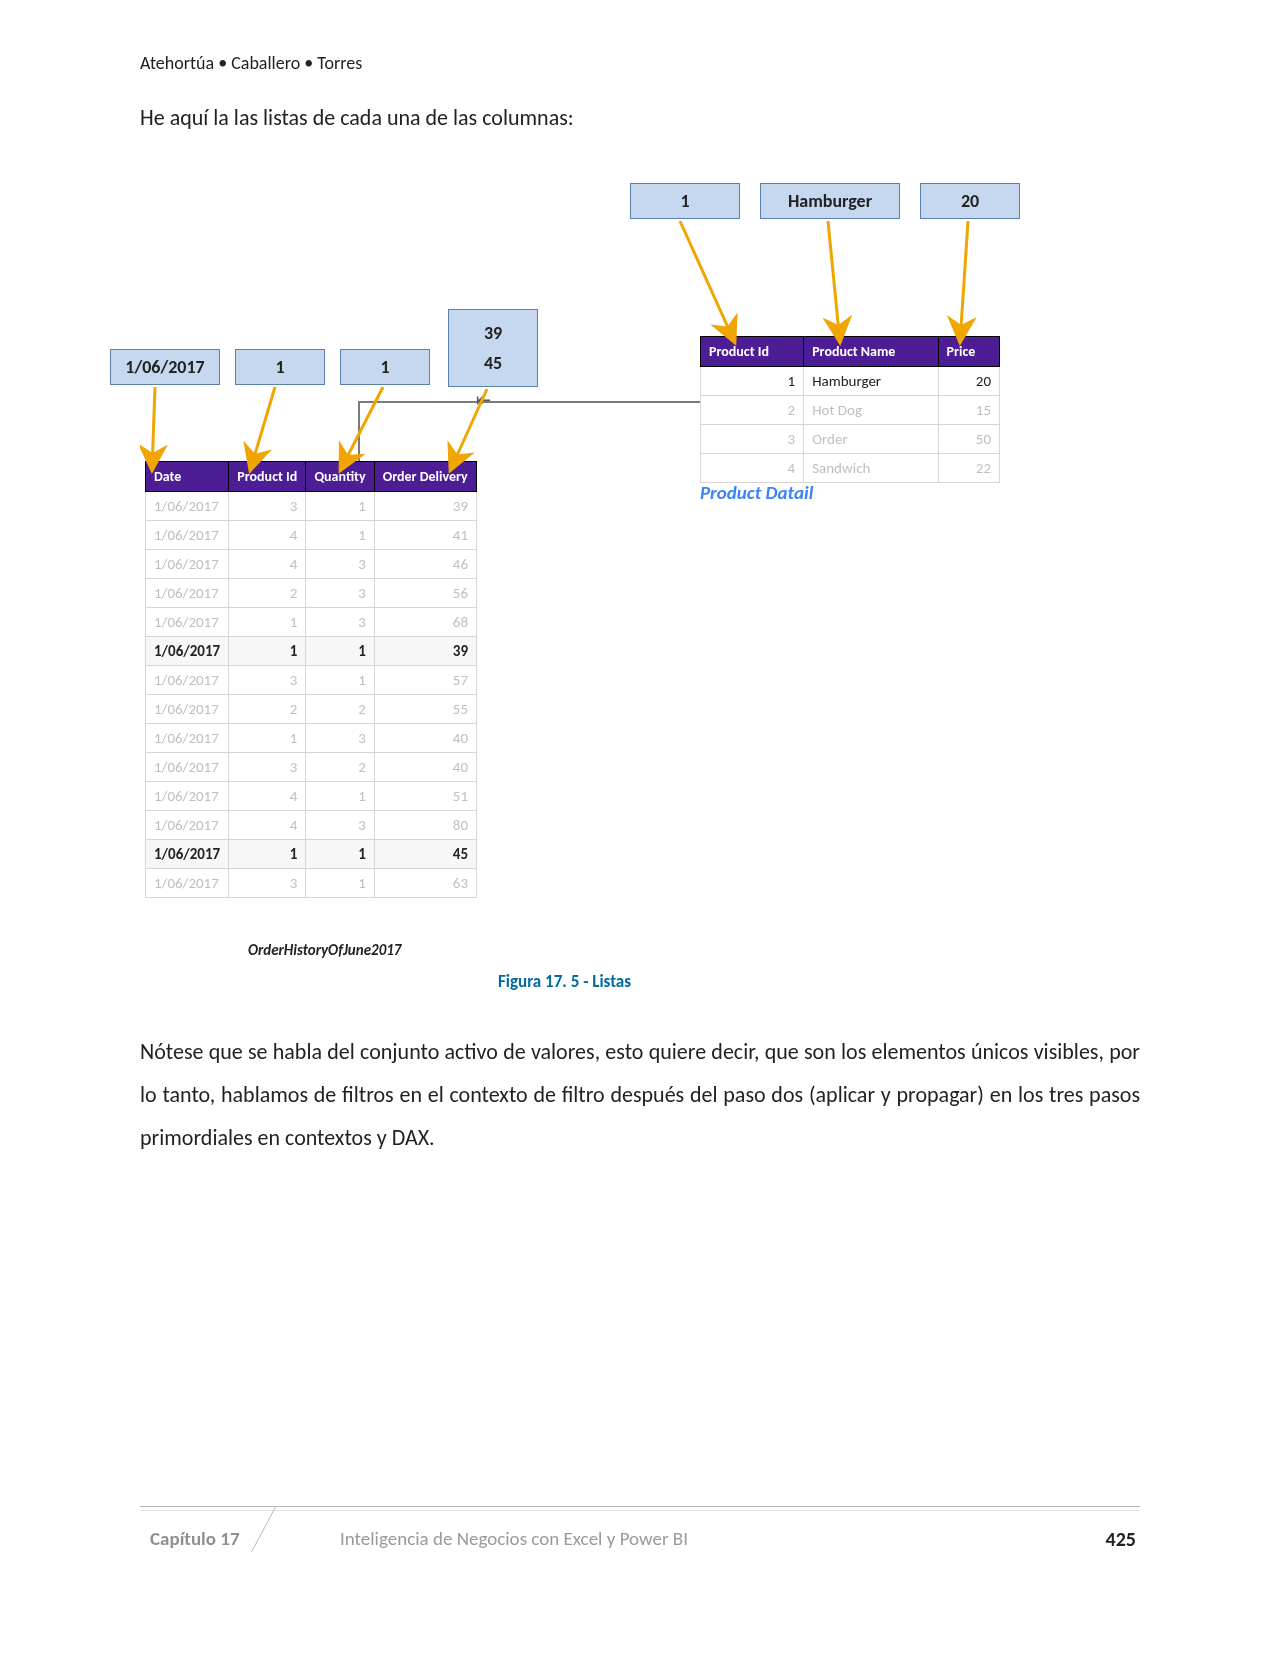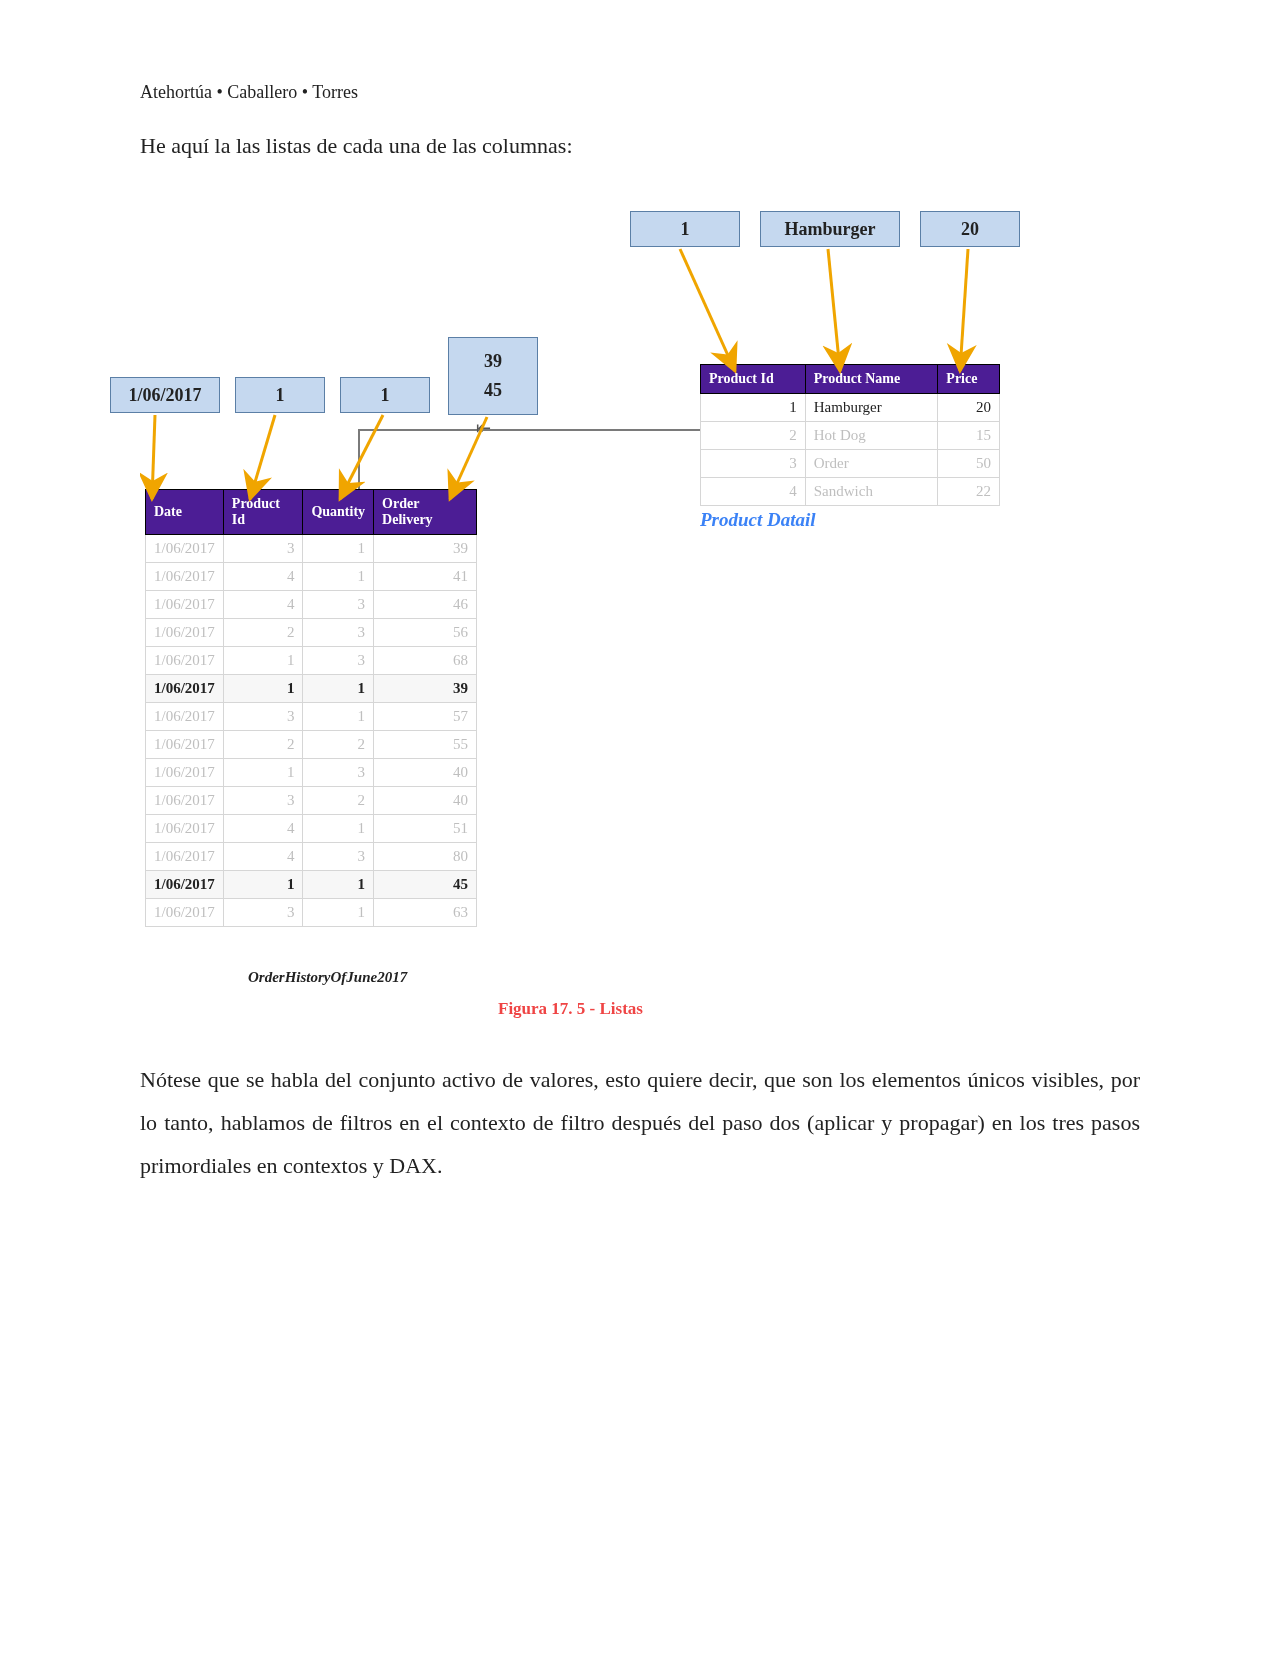--- a/index.html
+++ b/index.html
@@ -5,24 +5,23 @@
   * { box-sizing: border-box; margin: 0; padding: 0; }
   body {
     font-family: 'Segoe UI', Calibri, Arial, sans-serif;
     background: #fff;
     width: 1280px;
     height: 1656px;
     position: relative;
     color: #222;
   }
   .page {
-    padding: 82px 140px 60px 140px;
+    padding: 52px 140px 60px 140px;
     position: relative;
     height: 100%;
-    font-family: Liberation Serif, serif;
   }
   .authors {
     font-size: 18px;
     color: #222;
     margin-bottom: 30px;
   }
   .intro {
     font-size: 22px;
     color: #222;
     margin-bottom: 40px;
@@ -105,21 +104,21 @@
     position: absolute;
     font-style: italic;
     font-weight: 700;
     font-size: 19px;
     color: #3b82f6;
   }
   .fig-caption {
     position: absolute;
     font-weight: 700;
     font-size: 17px;
-    color: #ef4444;
+    color: #0369a1;
   }
 
   .para2 {
     font-size: 22px;
     color: #222;
     line-height: 1.95;
     text-align: justify;
     margin-top: 10px;
   }
 
@@ -355,13 +354,20 @@
 
       <line x1="540" y1="50" x2="595" y2="172" stroke="#f0a500" stroke-width="3" marker-end="url(#ah)"></line>
       <line x1="688" y1="50" x2="700" y2="172" stroke="#f0a500" stroke-width="3" marker-end="url(#ah)"></line>
       <line x1="828" y1="50" x2="820" y2="172" stroke="#f0a500" stroke-width="3" marker-end="url(#ah)"></line>
     </svg>
 
   </div>
 
   <div class="para2">Nótese que se habla del conjunto activo de valores, esto quiere decir, que son los elementos únicos visibles, por lo tanto, hablamos de filtros en el contexto de filtro después del paso dos (aplicar y propagar) en los tres pasos primordiales en contextos y DAX.</div>
 
+  <div class="footer">
+    <div class="thin"></div>
+    <div class="chapter">Capítulo 17</div>
+    <div class="slash"></div>
+    <div class="title">Inteligencia de Negocios con Excel y Power BI</div>
+    <div class="pnum">425</div>
+  </div>
 </div>
 
 </body></html>

